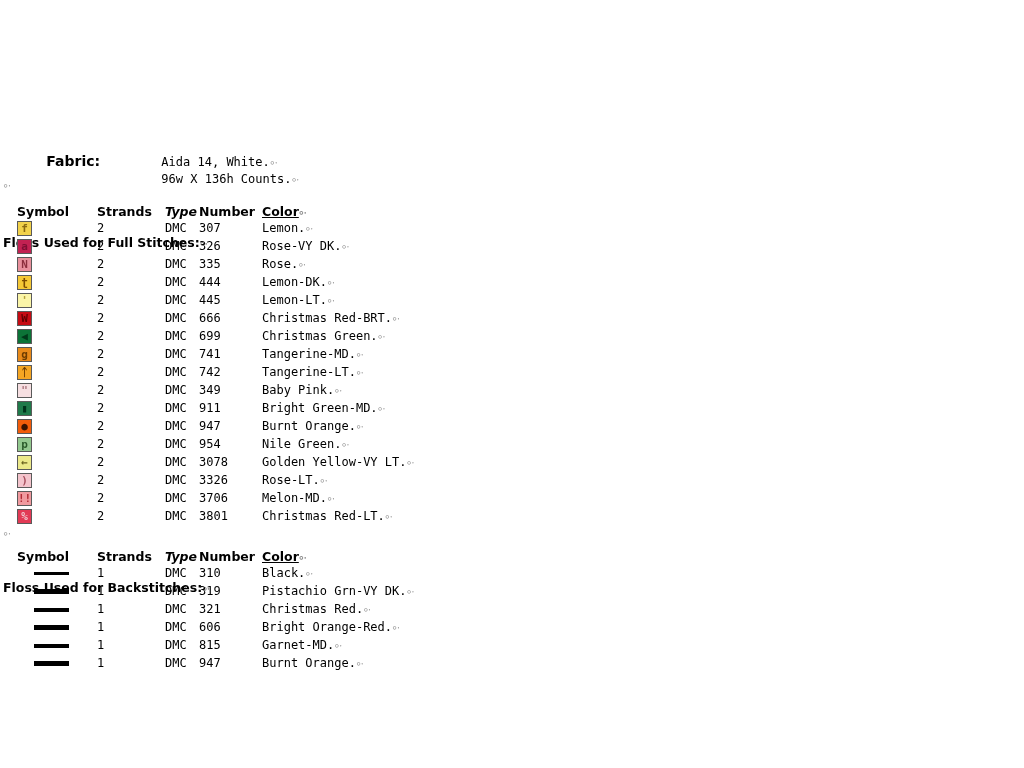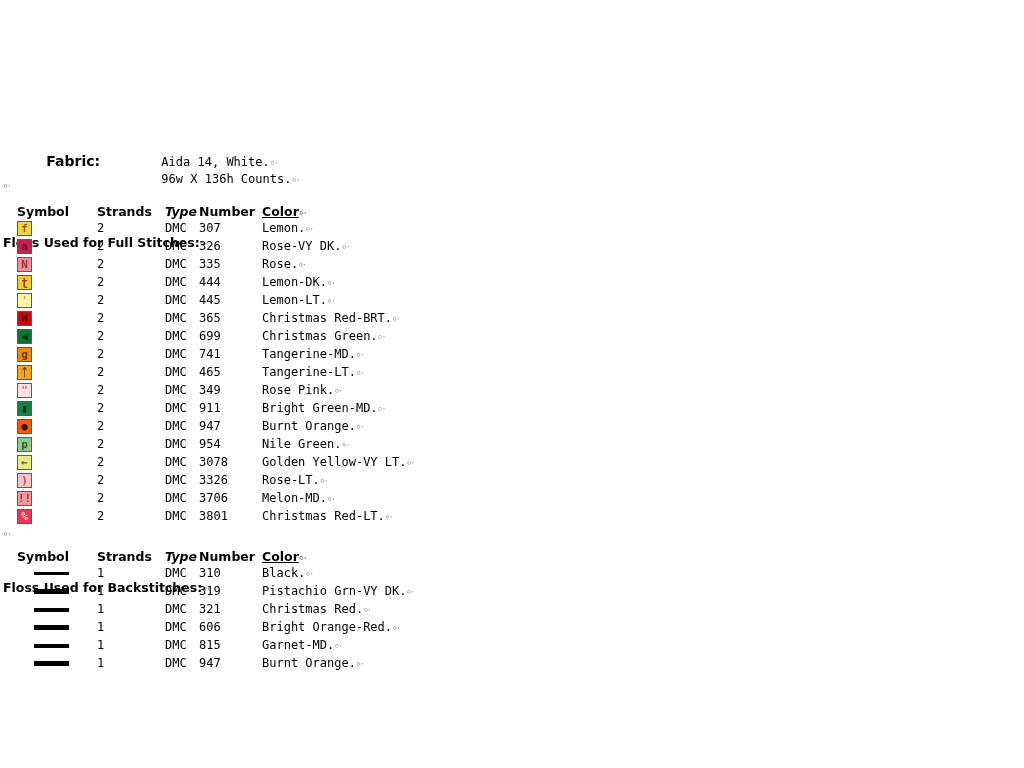--- a/index.html
+++ b/index.html
@@ -199,50 +199,50 @@
           <td class="cell-symbol"><span class="swatch" style="background: rgb(251, 245, 168);"><span style="color: rgb(181, 162, 58);">'</span></span></td>
           <td class="cell-strands"><span>2</span></td>
           <td class="cell-type"><span>DMC</span></td>
           <td class="cell-number"><span>445</span></td>
           <td class="cell-color"><span>Lemon-LT.</span><span class="mark">⸰⸱</span></td>
         </tr>
         <tr>
           <td class="cell-symbol"><span class="swatch" style="background: rgb(198, 11, 19);"><span style="color: rgb(94, 0, 0);">W</span></span></td>
           <td class="cell-strands"><span>2</span></td>
           <td class="cell-type"><span>DMC</span></td>
-          <td class="cell-number"><span>365</span></td>
+          <td class="cell-number"><span>666</span></td>
           <td class="cell-color"><span>Christmas Red-BRT.</span><span class="mark">⸰⸱</span></td>
         </tr>
         <tr>
           <td class="cell-symbol"><span class="swatch" style="background: rgb(12, 115, 55);"><span style="color: rgb(0, 57, 26);">◀</span></span></td>
           <td class="cell-strands"><span>2</span></td>
           <td class="cell-type"><span>DMC</span></td>
           <td class="cell-number"><span>699</span></td>
           <td class="cell-color"><span>Christmas Green.</span><span class="mark">⸰⸱</span></td>
         </tr>
         <tr>
           <td class="cell-symbol"><span class="swatch" style="background: rgb(232, 138, 26);"><span style="color: rgb(109, 60, 0);">g</span></span></td>
           <td class="cell-strands"><span>2</span></td>
           <td class="cell-type"><span>DMC</span></td>
           <td class="cell-number"><span>741</span></td>
           <td class="cell-color"><span>Tangerine-MD.</span><span class="mark">⸰⸱</span></td>
         </tr>
         <tr>
           <td class="cell-symbol"><span class="swatch" style="background: rgb(245, 166, 35);"><span style="color: rgb(109, 60, 0);">ᛏ</span></span></td>
           <td class="cell-strands"><span>2</span></td>
           <td class="cell-type"><span>DMC</span></td>
-          <td class="cell-number"><span>465</span></td>
+          <td class="cell-number"><span>742</span></td>
           <td class="cell-color"><span>Tangerine-LT.</span><span class="mark">⸰⸱</span></td>
         </tr>
         <tr>
           <td class="cell-symbol"><span class="swatch" style="background: rgb(246, 223, 225);"><span style="color: rgb(176, 122, 130);">"</span></span></td>
           <td class="cell-strands"><span>2</span></td>
           <td class="cell-type"><span>DMC</span></td>
           <td class="cell-number"><span>349</span></td>
-          <td class="cell-color"><span>Rose Pink.</span><span class="mark">⸰⸱</span></td>
+          <td class="cell-color"><span>Baby Pink.</span><span class="mark">⸰⸱</span></td>
         </tr>
         <tr>
           <td class="cell-symbol"><span class="swatch" style="background: rgb(31, 122, 74);"><span style="color: rgb(0, 51, 28);">▮</span></span></td>
           <td class="cell-strands"><span>2</span></td>
           <td class="cell-type"><span>DMC</span></td>
           <td class="cell-number"><span>911</span></td>
           <td class="cell-color"><span>Bright Green-MD.</span><span class="mark">⸰⸱</span></td>
         </tr>
         <tr>
           <td class="cell-symbol"><span class="swatch" style="background: rgb(242, 92, 10);"><span style="color: rgb(58, 18, 0);">●</span></span></td>

